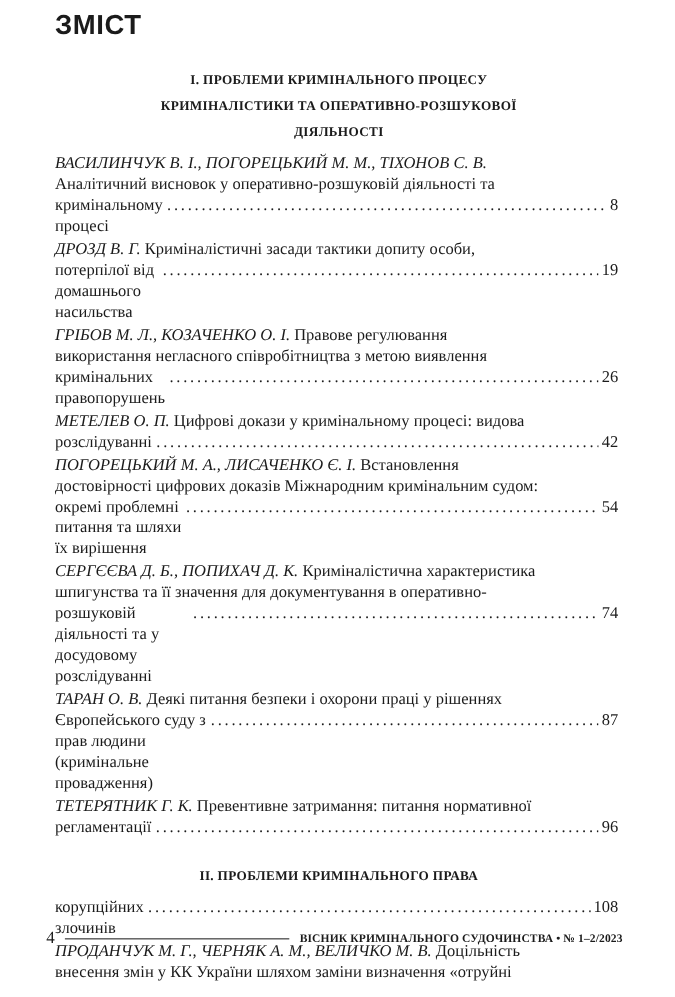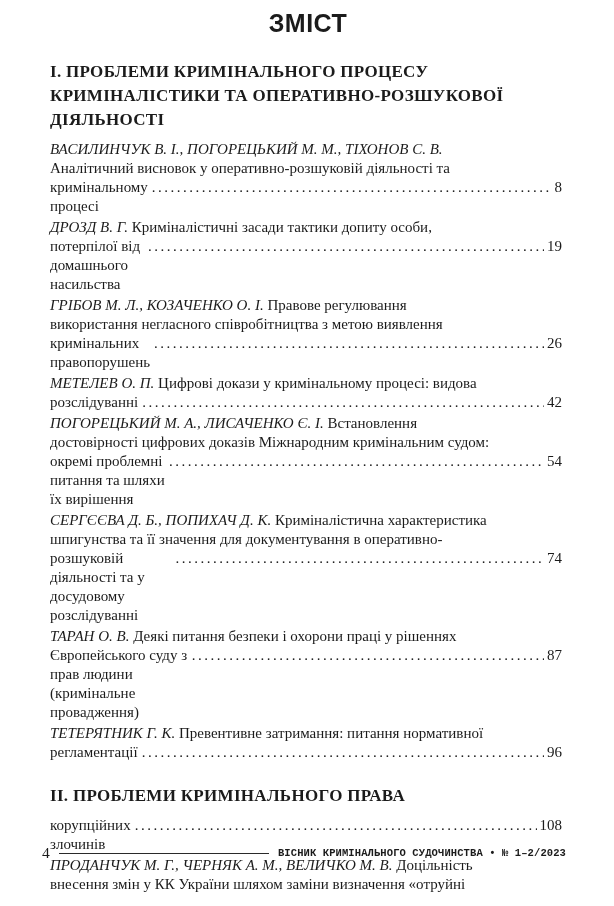--- a/index.html
+++ b/index.html
@@ -18,29 +18,30 @@
   .page {
     position: absolute;
     inset: 0;
     padding: 8px 48px 0 50px;
     box-sizing: border-box;
   }
   .doc-title {
     font-family: "Liberation Sans", sans-serif;
     font-size: 25px;
     font-weight: bold;
-    text-align: center;
+    text-align: left;
     margin: 0 0 16px 0;
     line-height: 30px;
     letter-spacing: 0.5px;
   }
   .section-heading {
     font-family: "Liberation Serif", serif;
-    font-size: 17px;
+    font-size: 12px;
     font-weight: bold;
+    text-align: center;
     margin: 22px 0 8px 0;
     line-height: 24px;
     letter-spacing: 0.3px;
   }
   .toc-section:first-child .section-heading {
     margin-top: 22px;
   }
   .toc-entry {
     margin: 0 4px 2px 0;
   }
@@ -83,21 +84,21 @@
     font-family: "Liberation Serif", serif;
     font-size: 15.5px;
     line-height: 16px;
   }
   .footer .rule {
     flex: 1 1 auto;
     height: 0;
     border-top: 1.6px solid #2a2a2a;
   }
   .footer .journal {
-    font-family: Liberation Mono, monospace;
+    font-family: Liberation Serif, serif;
     font-weight: bold;
     font-size: 10.5px;
     letter-spacing: 0.1px;
     white-space: nowrap;
   }
 </style>
 </head>
 <body>
 
 <div class="page">

